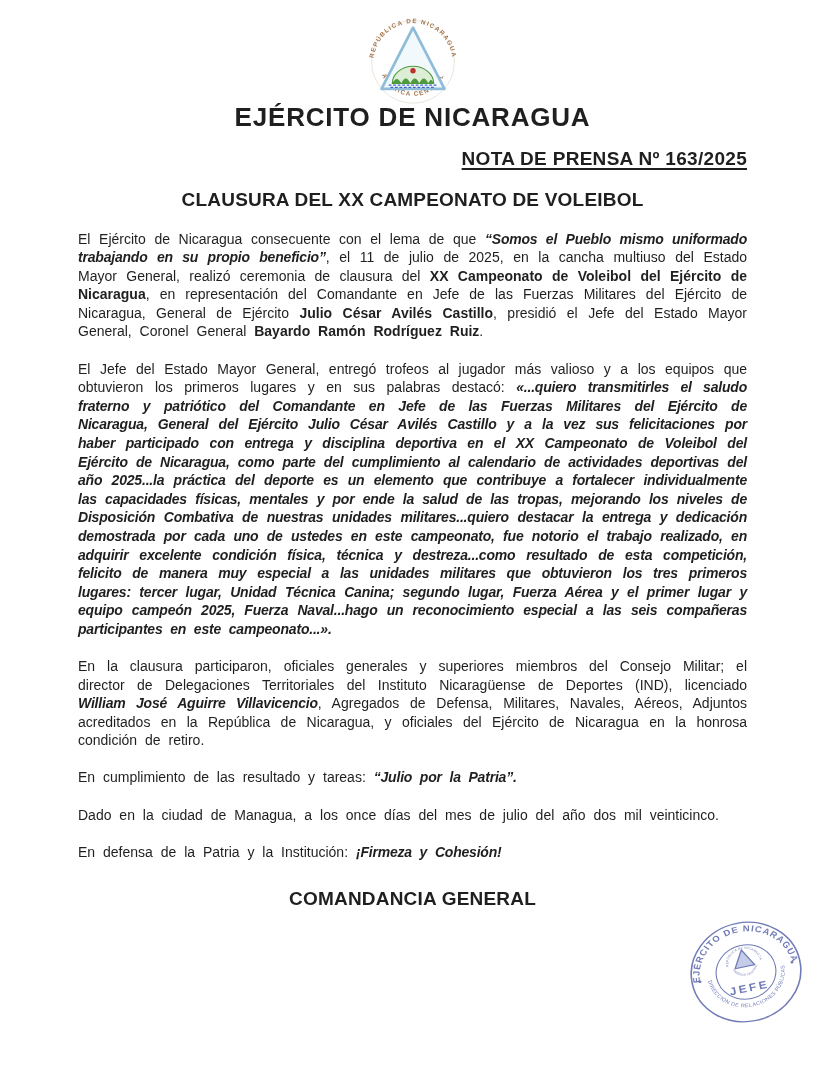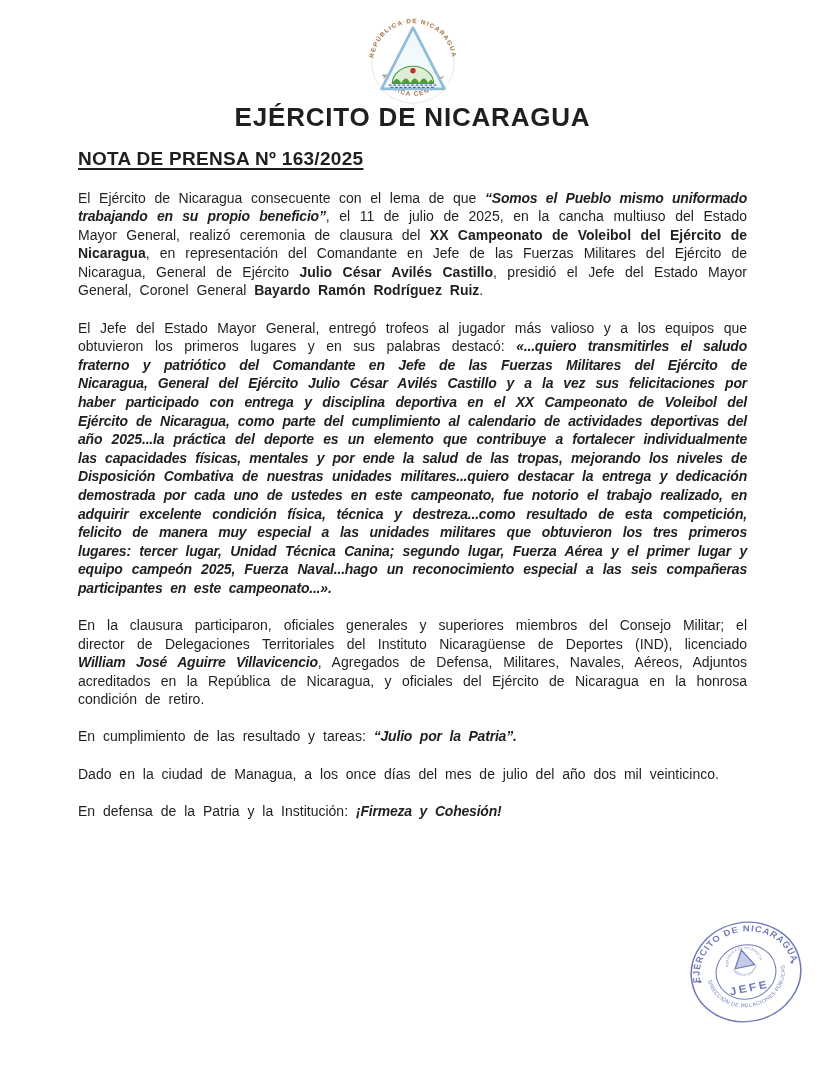--- a/index.html
+++ b/index.html
@@ -22,21 +22,21 @@
   .org-title {
     margin: 0;
     padding-top: 102px;
     text-align: center;
     font-size: 26px;
     font-weight: bold;
     letter-spacing: 0.8px;
   }
   .press-note {
     margin: 15px 0 0;
-    text-align: left;
+    text-align: right;
     font-size: 19px;
     font-weight: bold;
     text-decoration: underline;
     text-decoration-thickness: 2px;
     text-underline-offset: 3px;
     letter-spacing: 0.3px;
   }
   .headline {
     margin: 19px 0 0;
     text-align: center;
@@ -95,31 +95,33 @@
       <path d="M 37,77 Q 42,67 47,77 Q 52,66 57,77 Q 62,66 67,77 Q 72,66 77,77 Q 80,69 83,77 Z" fill="#4e9a3c"></path>
       <circle cx="60" cy="63" r="3" fill="#bf2f2f"></circle>
       <path d="M 33,79 H 87" stroke="#3f63c4" stroke-width="1.4" stroke-dasharray="3 2"></path>
       <path d="M 35,81.5 H 85" stroke="#3f63c4" stroke-width="1.4" stroke-dasharray="3 2"></path>
     </g>
   </svg>
 
   <div class="content">
     <h1 class="org-title">EJÉRCITO DE NICARAGUA</h1>
     <h2 class="press-note">NOTA DE PRENSA Nº 163/2025</h2>
+    <h3 class="headline">CLAUSURA DEL XX CAMPEONATO DE VOLEIBOL</h3>
 
     <div class="body-text">
       <p><span>El Ejército de Nicaragua consecuente con el lema de que </span><span class="run-bi">“Somos el Pueblo mismo uniformado trabajando en su propio beneficio”</span><span>, el 11 de julio de 2025, en la cancha multiuso del Estado Mayor General, realizó ceremonia de clausura del </span><span class="run-b">XX Campeonato de Voleibol del Ejército de Nicaragua</span><span>, en representación del Comandante en Jefe de las Fuerzas Militares del Ejército de Nicaragua, General de Ejército </span><span class="run-b">Julio César Avilés Castillo</span><span>, presidió el Jefe del Estado Mayor General, Coronel General </span><span class="run-b">Bayardo Ramón Rodríguez Ruiz</span><span>.</span></p>
       <p><span>El Jefe del Estado Mayor General, entregó trofeos al jugador más valioso y a los equipos que obtuvieron los primeros lugares y en sus palabras destacó: </span><span class="run-bi">«...quiero transmitirles el saludo fraterno y patriótico del Comandante en Jefe de las Fuerzas Militares del Ejército de Nicaragua, General del Ejército Julio César Avilés Castillo y a la vez sus felicitaciones por haber participado con entrega y disciplina deportiva en el XX Campeonato de Voleibol del Ejército de Nicaragua, como parte del cumplimiento al calendario de actividades deportivas del año 2025...la práctica del deporte es un elemento que contribuye a fortalecer individualmente las capacidades físicas, mentales y por ende la salud de las tropas, mejorando los niveles de Disposición Combativa de nuestras unidades militares...quiero destacar la entrega y dedicación demostrada por cada uno de ustedes en este campeonato, fue notorio el trabajo realizado, en adquirir excelente condición física, técnica y destreza...como resultado de esta competición, felicito de manera muy especial a las unidades militares que obtuvieron los tres primeros lugares: tercer lugar, Unidad Técnica Canina; segundo lugar, Fuerza Aérea y el primer lugar y equipo campeón 2025, Fuerza Naval...hago un reconocimiento especial a las seis compañeras participantes en este campeonato...».</span></p>
       <p><span>En la clausura participaron, oficiales generales y superiores miembros del Consejo Militar; el director de Delegaciones Territoriales del Instituto Nicaragüense de Deportes (IND), licenciado </span><span class="run-bi">William José Aguirre Villavicencio</span><span>, Agregados de Defensa, Militares, Navales, Aéreos, Adjuntos acreditados en la República de Nicaragua, y oficiales del Ejército de Nicaragua en la honrosa condición de retiro.</span></p>
       <p><span>En cumplimiento de las resultado y tareas: </span><span class="run-bi">“Julio por la Patria”.</span></p>
       <p><span>Dado en la ciudad de Managua, a los once días del mes de julio del año dos mil veinticinco.</span></p>
       <p><span>En defensa de la Patria y la Institución: </span><span class="run-bi">¡Firmeza y Cohesión!</span></p>
     </div>
 
     <div class="footer">
+      <div>COMANDANCIA GENERAL</div>
     </div>
   </div>
 
   <div class="seal">
     <svg width="120" height="108" viewBox="0 0 120 120" preserveAspectRatio="none" aria-hidden="true">
       <defs>
         <path id="seal-arc-top" d="M 13,62 A 47,47 0 0 1 107,62"></path>
         <path id="seal-arc-bottom" d="M 21,60 A 39,39 0 0 0 99,60"></path>
         <path id="seal-inner-top" d="M 44,50 A 16,16 0 0 1 76,50"></path>
         <path id="seal-inner-bottom" d="M 47,51 A 13,13 0 0 0 73,51"></path>

